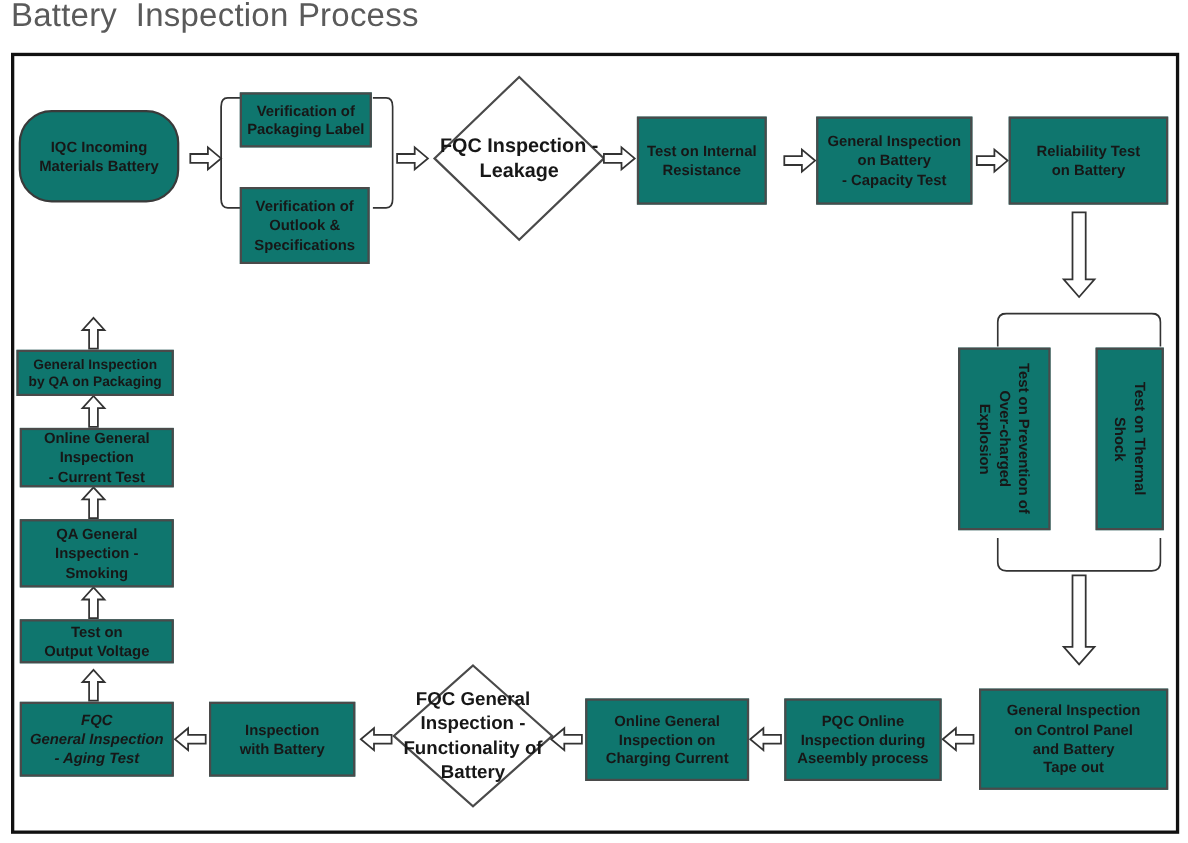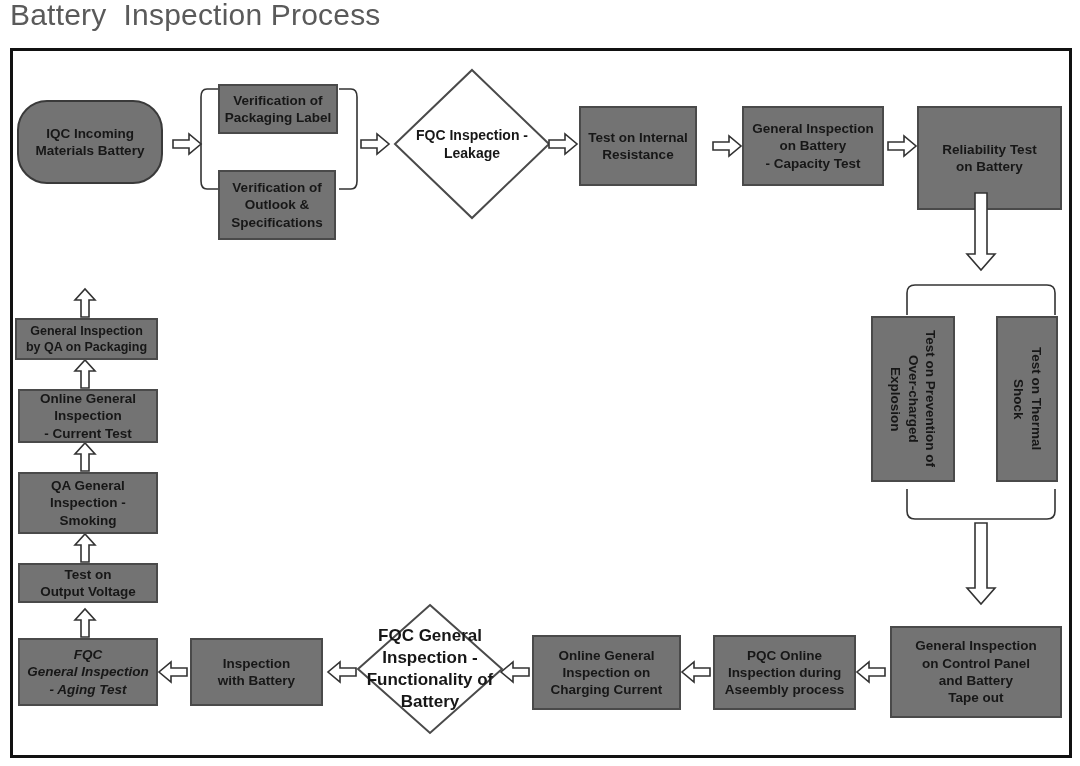--- a/index.html
+++ b/index.html
@@ -19,36 +19,36 @@
 
   
   .frame{
     position:absolute;left:10px;top:48px;width:1062px;height:710px;
     border:3px solid #111;box-sizing:border-box;background:#fff;
   }
 
   
   .node{
     position:absolute;box-sizing:border-box;
-    border:2px solid #4a4a4a;background:#737373;
+    border:2px solid #4a4a4a;background:#0f766e;
     display:flex;align-items:center;justify-content:center;
     text-align:center;font-weight:700;font-size:13.5px;line-height:1.28;
     color:#171717;padding:2px 4px;
   }
   .node.round{border-radius:30px;border-color:#3a3a3a;}
 
   
   .diamond{position:absolute;}
   .diamond .shape{
     position:absolute;left:0;top:0;width:100%;height:100%;
   }
   .diamond .dlabel{
     position:absolute;left:0;top:0;width:100%;height:100%;
     display:flex;align-items:center;justify-content:center;
-    text-align:center;font-weight:700;font-size:14px;line-height:1.3;
+    text-align:center;font-weight:700;font-size:18px;line-height:1.3;
     color:#171717;
   }
 
   
   .node.vert{
     writing-mode:vertical-rl;
   }
   .node.vert .vtext{
     display:block;text-align:center;line-height:1.3;
   }
@@ -134,21 +134,21 @@
   <div class="node" style="left:742px;top:106px;width:142px;height:80px;">
     <span>General Inspection<br>on Battery<br>- Capacity Test</span>
   </div>
 
   <div class="arrow" style="left:887px;top:135px;">
     <svg width="30" height="22" viewBox="0 0 30 22">
       <path d="M1 7 H17 V1 L29 11 L17 21 V15 H1 Z" fill="#fff" stroke="#333" stroke-width="1.6"></path>
     </svg>
   </div>
 
-  <div class="node" style="left:917px;top:106px;width:145px;height:104px;">
+  <div class="node" style="left:917px;top:106px;width:145px;height:80px;">
     <span>Reliability Test<br>on Battery</span>
   </div>
 
   <div class="arrow" style="left:966px;top:192px;">
     <svg width="30" height="80" viewBox="0 0 30 80">
       <path d="M9 1 H21 V62 H29 L15 78 L1 62 H9 Z" fill="#fff" stroke="#333" stroke-width="1.6"></path>
     </svg>
   </div>
 
   <div class="bracket" style="left:906px;top:284px;">

